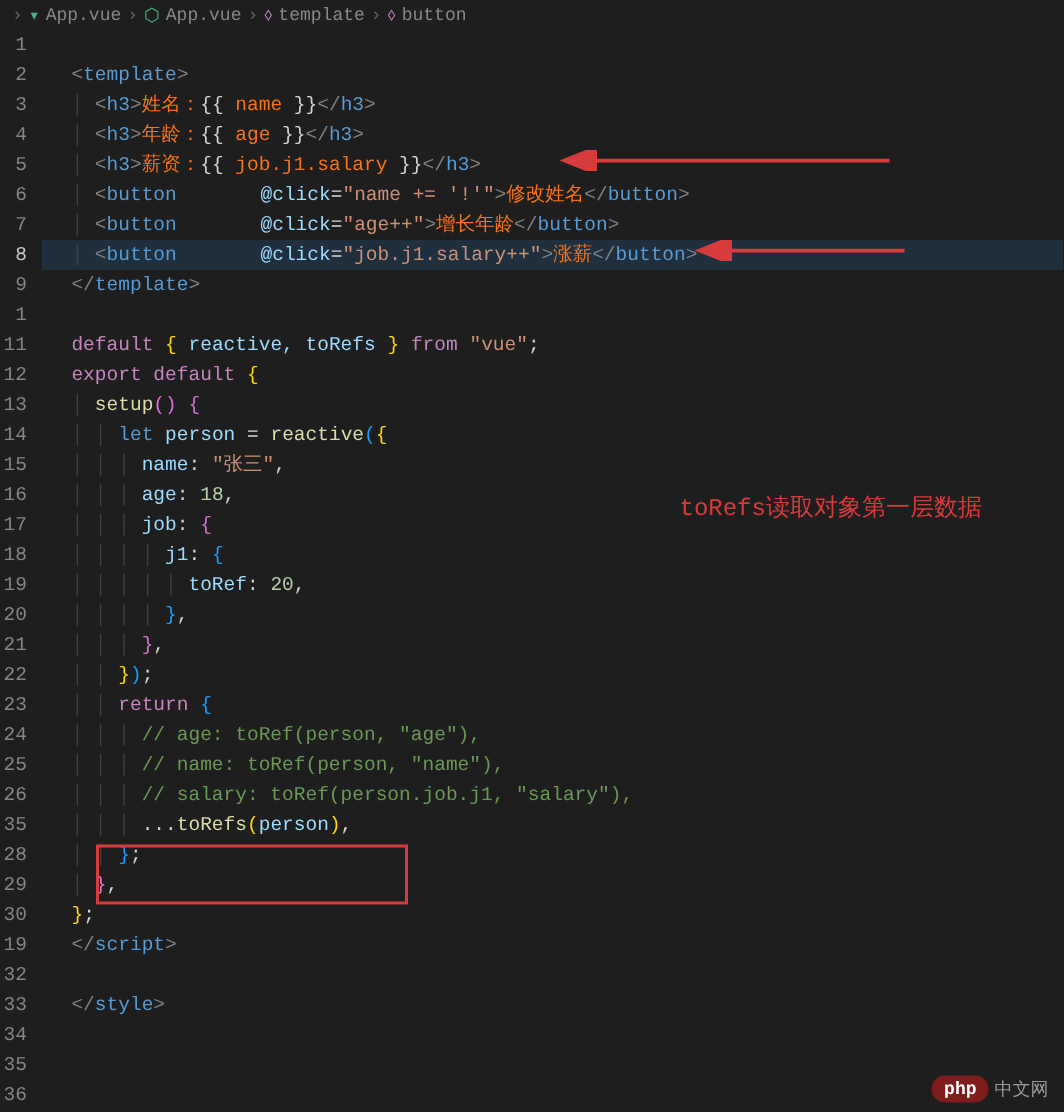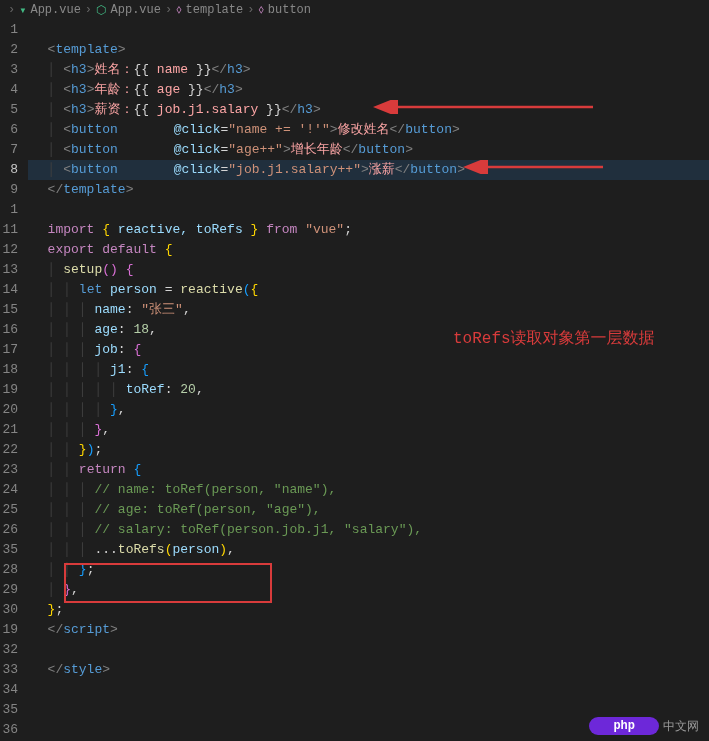--- a/index.html
+++ b/index.html
@@ -55,21 +55,21 @@
       background: rgba(38, 79, 120, 0.35);
     }
     .indent-guide {
       color: #404040;
     }
     
     .tag { color: #569cd6; }
     .attr { color: #9cdcfe; margin-left: 48px; }
     .str { color: #ce9178; }
     .delim { color: #808080; }
-    .text { color: #fca5a5; }
+    .text { color: #f97316; }
     .kw { color: #c586c0; }
     .fn { color: #dcdcaa; }
     .var { color: #9cdcfe; }
     .num { color: #b5cea8; }
     .prop { color: #9cdcfe; }
     .comment { color: #6a9955; }
     .white { color: #d4d4d4; }
     .brace { color: #da70d6; }
     .brace2 { color: #179fff; }
     .brace3 { color: #ffd700; }
@@ -94,23 +94,23 @@
       position: absolute;
       bottom: 6px;
       right: 10px;
       display: flex;
       align-items: center;
       gap: 4px;
       font-size: 12px;
       color: #999;
     }
     .watermark .pill {
-      background: #6d28d9;
+      background: #7f1d1d;
       color: #fff;
-      padding: 2px 24px;
+      padding: 2px 8px;
       border-radius: 10px;
       font-weight: bold;
     }
   </style>
 </head>
 <body>
 
 <div class="breadcrumb">
   <span class="sep">›</span>
   <span class="bc-icon">▾</span>
@@ -169,35 +169,35 @@
     <div class="line"></div>
     <div class="line">  <span class="delim">&lt;</span><span class="tag">template</span><span class="delim">&gt;</span></div>
     <div class="line">  <span class="indent-guide">│ </span><span class="delim">&lt;</span><span class="tag">h3</span><span class="delim">&gt;</span><span class="text">姓名：</span><span class="white">{{ </span><span class="text">name</span><span class="white"> }}</span><span class="delim">&lt;/</span><span class="tag">h3</span><span class="delim">&gt;</span></div>
     <div class="line">  <span class="indent-guide">│ </span><span class="delim">&lt;</span><span class="tag">h3</span><span class="delim">&gt;</span><span class="text">年龄：</span><span class="white">{{ </span><span class="text">age</span><span class="white"> }}</span><span class="delim">&lt;/</span><span class="tag">h3</span><span class="delim">&gt;</span></div>
     <div class="line">  <span class="indent-guide">│ </span><span class="delim">&lt;</span><span class="tag">h3</span><span class="delim">&gt;</span><span class="text">薪资：</span><span class="white">{{ </span><span class="text">job.j1.salary</span><span class="white"> }}</span><span class="delim">&lt;/</span><span class="tag">h3</span><span class="delim">&gt;</span></div>
     <div class="line">  <span class="indent-guide">│ </span><span class="delim">&lt;</span><span class="tag">button</span> <span class="attr">@click</span><span class="white">=</span><span class="str">"<span>name += '!'</span>"</span><span class="delim">&gt;</span><span class="text">修改姓名</span><span class="delim">&lt;/</span><span class="tag">button</span><span class="delim">&gt;</span></div>
     <div class="line">  <span class="indent-guide">│ </span><span class="delim">&lt;</span><span class="tag">button</span> <span class="attr">@click</span><span class="white">=</span><span class="str">"<span>age++</span>"</span><span class="delim">&gt;</span><span class="text">增长年龄</span><span class="delim">&lt;/</span><span class="tag">button</span><span class="delim">&gt;</span></div>
     <div class="line highlight">  <span class="indent-guide">│ </span><span class="delim">&lt;</span><span class="tag">button</span> <span class="attr">@click</span><span class="white">=</span><span class="str">"<span>job.j1.salary++</span>"</span><span class="delim">&gt;</span><span class="text">涨薪</span><span class="delim">&lt;/</span><span class="tag">button</span><span class="delim">&gt;</span></div>
     <div class="line">  <span class="delim">&lt;/</span><span class="tag">template</span><span class="delim">&gt;</span></div>
     <div class="line"></div>
-    <div class="line">  <span class="kw">import</span> <span class="brace3">{</span> <span class="var">reactive, toRefs</span> <span class="brace3">}</span> <span class="kw">from</span> <span class="str">"vue"</span><span class="white">;</span></div>
+    <div class="line">  <span class="kw">default</span> <span class="brace3">{</span> <span class="var">reactive, toRefs</span> <span class="brace3">}</span> <span class="kw">from</span> <span class="str">"vue"</span><span class="white">;</span></div>
     <div class="line">  <span class="kw">export default</span> <span class="brace3">{</span></div>
     <div class="line">  <span class="indent-guide">│ </span><span class="fn">setup</span><span class="brace">()</span> <span class="brace">{</span></div>
     <div class="line">  <span class="indent-guide">│ │ </span><span class="tag">let</span> <span class="var">person</span> <span class="white">=</span> <span class="fn">reactive</span><span class="brace2">(</span><span class="brace3">{</span></div>
     <div class="line">  <span class="indent-guide">│ │ │ </span><span class="prop">name</span><span class="white">:</span> <span class="str">"张三"</span><span class="white">,</span></div>
     <div class="line">  <span class="indent-guide">│ │ │ </span><span class="prop">age</span><span class="white">:</span> <span class="num">18</span><span class="white">,</span></div>
     <div class="line">  <span class="indent-guide">│ │ │ </span><span class="prop">job</span><span class="white">:</span> <span class="brace">{</span></div>
     <div class="line">  <span class="indent-guide">│ │ │ │ </span><span class="prop">j1</span><span class="white">:</span> <span class="brace2">{</span></div>
     <div class="line">  <span class="indent-guide">│ │ │ │ │ </span><span class="prop">toRef</span><span class="white">:</span> <span class="num">20</span><span class="white">,</span></div>
     <div class="line">  <span class="indent-guide">│ │ │ │ </span><span class="brace2">}</span><span class="white">,</span></div>
     <div class="line">  <span class="indent-guide">│ │ │ </span><span class="brace">}</span><span class="white">,</span></div>
     <div class="line">  <span class="indent-guide">│ │ </span><span class="brace3">}</span><span class="brace2">)</span><span class="white">;</span></div>
     <div class="line">  <span class="indent-guide">│ │ </span><span class="kw">return</span> <span class="brace2">{</span></div>
+    <div class="line">  <span class="indent-guide">│ │ │ </span><span class="comment">// age: toRef(person, "age"),</span></div>
     <div class="line">  <span class="indent-guide">│ │ │ </span><span class="comment">// name: toRef(person, "name"),</span></div>
-    <div class="line">  <span class="indent-guide">│ │ │ </span><span class="comment">// age: toRef(person, "age"),</span></div>
     <div class="line">  <span class="indent-guide">│ │ │ </span><span class="comment">// salary: toRef(person.job.j1, "salary"),</span></div>
     <div class="line">  <span class="indent-guide">│ │ │ </span><span class="white">...</span><span class="fn">toRefs</span><span class="brace3">(</span><span class="var">person</span><span class="brace3">)</span><span class="white">,</span></div>
     <div class="line">  <span class="indent-guide">│ │ </span><span class="brace2">}</span><span class="white">;</span></div>
     <div class="line">  <span class="indent-guide">│ </span><span class="brace">}</span><span class="white">,</span></div>
     <div class="line">  <span class="brace3">}</span><span class="white">;</span></div>
     <div class="line">  <span class="delim">&lt;/</span><span class="tag">script</span><span class="delim">&gt;</span></div>
     <div class="line"></div>
     <div class="line">  <span class="delim">&lt;/</span><span class="tag">style</span><span class="delim">&gt;</span></div>
     <div class="line"></div>
 

